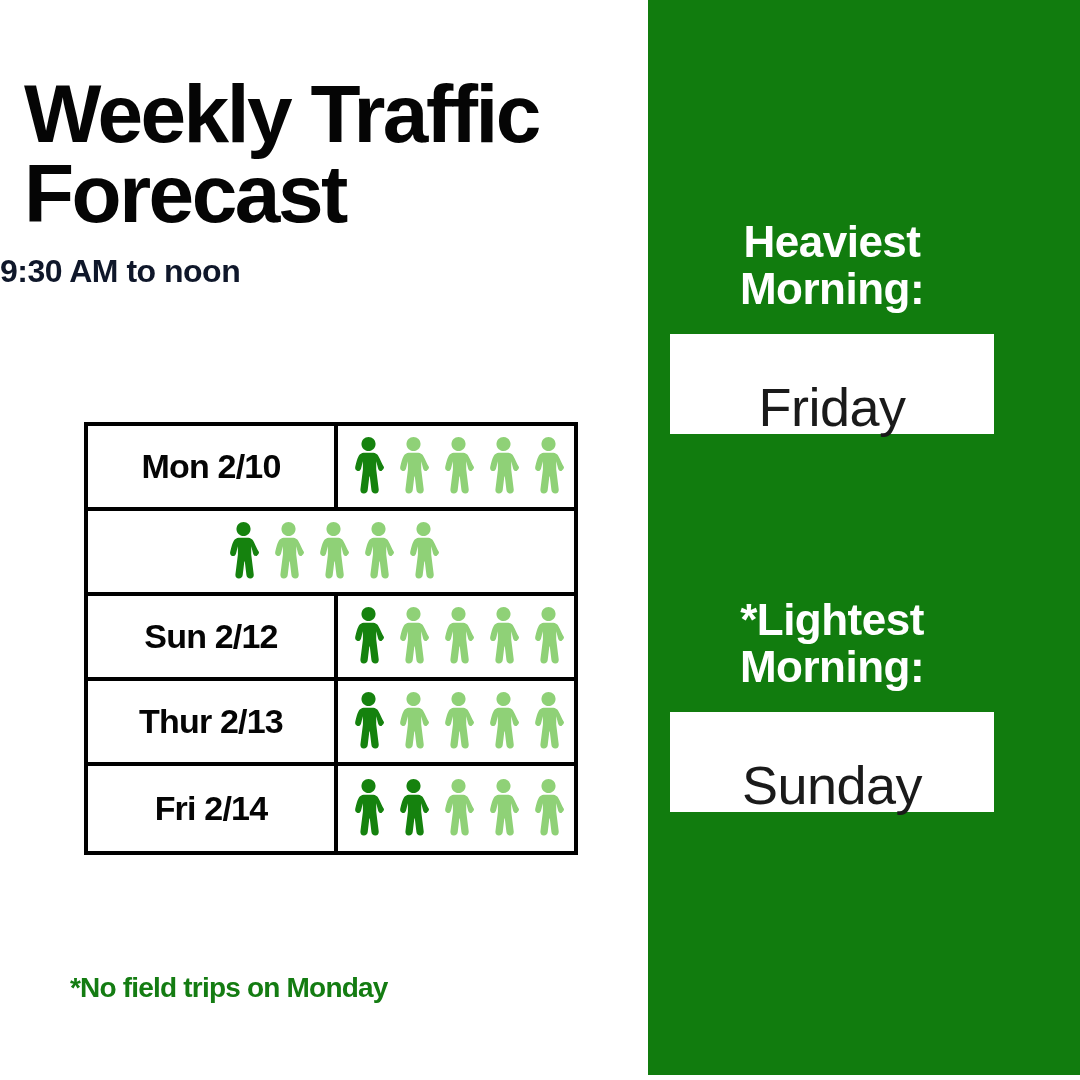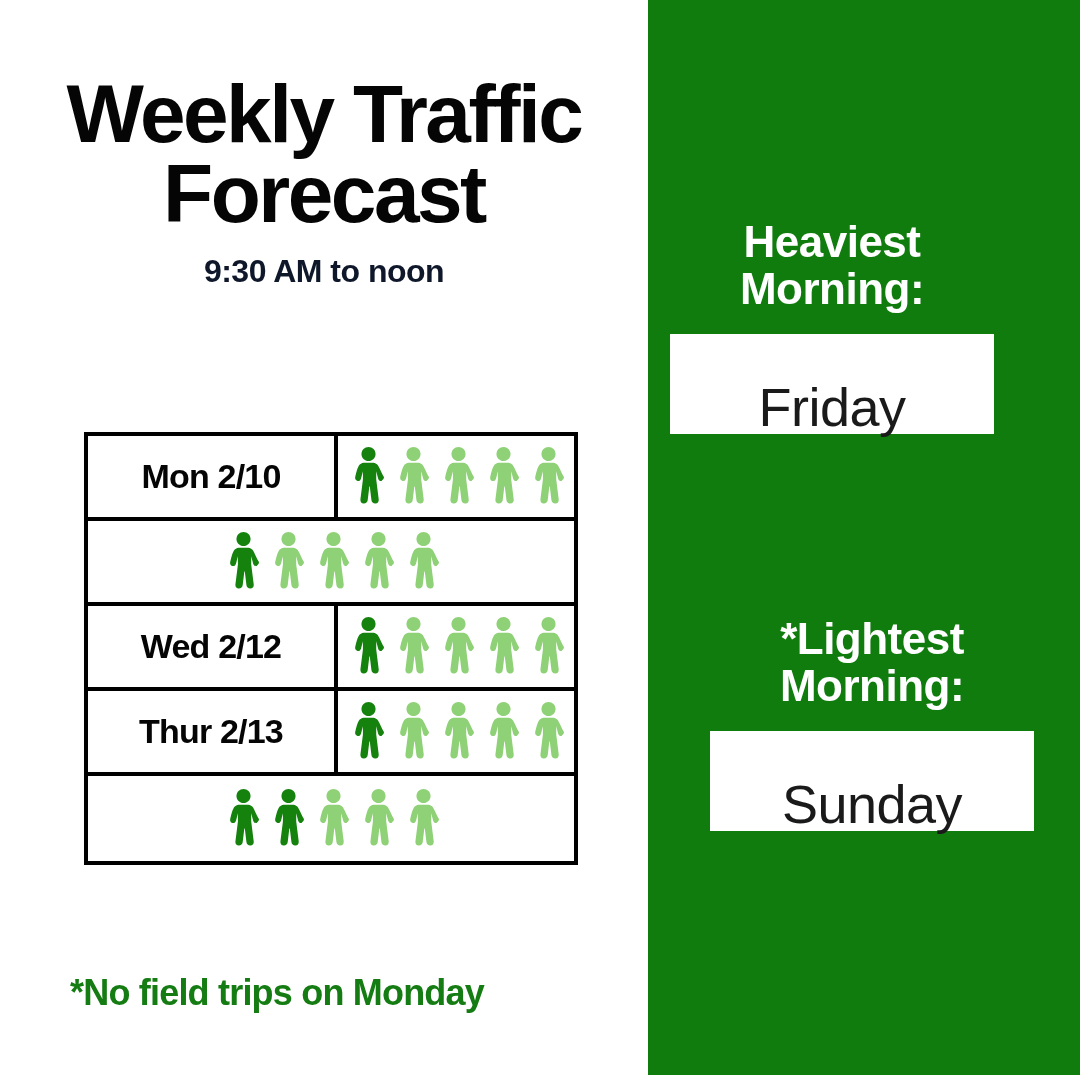--- a/index.html
+++ b/index.html
@@ -33,21 +33,21 @@
     background: #117C0E;
   }
 
   .panel-block {
     position: absolute;
     left: 0;
     width: 368px;
     text-align: center;
   }
   .panel-block.first { top: 218px; }
-  .panel-block.second { top: 615px; padding-left: 40px; }
+  .panel-block.second { top: 596px; }
 
   .panel-heading {
     color: #ffffff;
     font-weight: bold;
     font-size: 44px;
     line-height: 1.07;
     letter-spacing: -0.5px;
     margin: 0 auto;
     width: 330px;
   }
@@ -69,21 +69,20 @@
     letter-spacing: -0.5px;
     white-space: nowrap;
   }
 
   
   .title-wrap {
     position: absolute;
     left: 0;
     top: 74px;
     width: 648px;
-    text-align: center;
   }
   .main-title {
     margin: 0 auto;
     width: 600px;
     color: #050505;
     font-weight: bold;
     font-size: 82px;
     line-height: 0.98;
     letter-spacing: -2.5px;
   }
@@ -92,21 +91,21 @@
     color: #0f172a;
     font-weight: bold;
     font-size: 32px;
     letter-spacing: -0.5px;
   }
 
   
   .forecast-table {
     position: absolute;
     left: 84px;
-    top: 432px;
+    top: 422px;
     width: 494px;
     height: 433px;
     border: 4px solid #000000;
     box-sizing: border-box;
     background: #ffffff;
     text-align: center;
   }
   .t-row {
     display: flex;
     height: 85px;
@@ -143,21 +142,21 @@
     flex: 0 0 auto;
   }
 
   
   .footnote {
     position: absolute;
     left: 70px;
     top: 972px;
     color: #147C12;
     font-weight: bold;
-    font-size: 36px;
+    font-size: 28px;
     letter-spacing: -0.8px;
   }
 </style>
 </head>
 <body>
 
 <div id="canvas">
 
   <div class="title-wrap">
     <div class="main-title">
@@ -214,21 +213,21 @@
             <path fill="#8FD177" d="M53.3 33.6C50.4 31 46.7 30.3 43 30.3h-13c-3.7 0-7.4 0.7-10.3 3.3C16.6 36.5 14 45 11 57.7c-0.8 3.5 1.2 6.7 4.3 7.4 3.1 0.7 6.1-1.4 6.9-4.9l3.6-13.5 0 15.6-4.8 38.1c-0.5 4.2 2.3 7.8 6.3 8.1 3.9 0.3 7.2-2.7 7.7-6.8l3.1-25.9h0.9l3.1 25.9c0.5 4.1 3.8 7.1 7.7 6.8 4-0.3 6.8-3.9 6.3-8.1l-4.8-38.1 0-15.6 3.6 13.5c0.8 3.5 3.8 5.6 6.9 4.93.1-0.7 5.1-3.9 4.3-7.4C59 45 56.4 36.5 53.3 33.6z"></path>
           </svg>
           <svg class="person" viewBox="0 0 73 115" aria-hidden="true">
             <path fill="#8FD177" d="M36.5 0C29 0 23 6.1 23 13.5S29 27 36.5 27 50 20.9 50 13.5 44 0 36.5 0z"></path>
             <path fill="#8FD177" d="M53.3 33.6C50.4 31 46.7 30.3 43 30.3h-13c-3.7 0-7.4 0.7-10.3 3.3C16.6 36.5 14 45 11 57.7c-0.8 3.5 1.2 6.7 4.3 7.4 3.1 0.7 6.1-1.4 6.9-4.9l3.6-13.5 0 15.6-4.8 38.1c-0.5 4.2 2.3 7.8 6.3 8.1 3.9 0.3 7.2-2.7 7.7-6.8l3.1-25.9h0.9l3.1 25.9c0.5 4.1 3.8 7.1 7.7 6.8 4-0.3 6.8-3.9 6.3-8.1l-4.8-38.1 0-15.6 3.6 13.5c0.8 3.5 3.8 5.6 6.9 4.93.1-0.7 5.1-3.9 4.3-7.4C59 45 56.4 36.5 53.3 33.6z"></path>
           </svg>
         </div>
       </div>
       <div class="t-row">
         <div class="t-day">
-          <span>Wed 2/12</span>
+          <span>Sun 2/12</span>
         </div>
         <div class="t-icons">
           <svg class="person" viewBox="0 0 73 115" aria-hidden="true">
             <path fill="#15820E" d="M36.5 0C29 0 23 6.1 23 13.5S29 27 36.5 27 50 20.9 50 13.5 44 0 36.5 0z"></path>
             <path fill="#15820E" d="M53.3 33.6C50.4 31 46.7 30.3 43 30.3h-13c-3.7 0-7.4 0.7-10.3 3.3C16.6 36.5 14 45 11 57.7c-0.8 3.5 1.2 6.7 4.3 7.4 3.1 0.7 6.1-1.4 6.9-4.9l3.6-13.5 0 15.6-4.8 38.1c-0.5 4.2 2.3 7.8 6.3 8.1 3.9 0.3 7.2-2.7 7.7-6.8l3.1-25.9h0.9l3.1 25.9c0.5 4.1 3.8 7.1 7.7 6.8 4-0.3 6.8-3.9 6.3-8.1l-4.8-38.1 0-15.6 3.6 13.5c0.8 3.5 3.8 5.6 6.9 4.93.1-0.7 5.1-3.9 4.3-7.4C59 45 56.4 36.5 53.3 33.6z"></path>
           </svg>
           <svg class="person" viewBox="0 0 73 115" aria-hidden="true">
             <path fill="#8FD177" d="M36.5 0C29 0 23 6.1 23 13.5S29 27 36.5 27 50 20.9 50 13.5 44 0 36.5 0z"></path>
             <path fill="#8FD177" d="M53.3 33.6C50.4 31 46.7 30.3 43 30.3h-13c-3.7 0-7.4 0.7-10.3 3.3C16.6 36.5 14 45 11 57.7c-0.8 3.5 1.2 6.7 4.3 7.4 3.1 0.7 6.1-1.4 6.9-4.9l3.6-13.5 0 15.6-4.8 38.1c-0.5 4.2 2.3 7.8 6.3 8.1 3.9 0.3 7.2-2.7 7.7-6.8l3.1-25.9h0.9l3.1 25.9c0.5 4.1 3.8 7.1 7.7 6.8 4-0.3 6.8-3.9 6.3-8.1l-4.8-38.1 0-15.6 3.6 13.5c0.8 3.5 3.8 5.6 6.9 4.93.1-0.7 5.1-3.9 4.3-7.4C59 45 56.4 36.5 53.3 33.6z"></path>
           </svg>
@@ -267,20 +266,23 @@
             <path fill="#8FD177" d="M36.5 0C29 0 23 6.1 23 13.5S29 27 36.5 27 50 20.9 50 13.5 44 0 36.5 0z"></path>
             <path fill="#8FD177" d="M53.3 33.6C50.4 31 46.7 30.3 43 30.3h-13c-3.7 0-7.4 0.7-10.3 3.3C16.6 36.5 14 45 11 57.7c-0.8 3.5 1.2 6.7 4.3 7.4 3.1 0.7 6.1-1.4 6.9-4.9l3.6-13.5 0 15.6-4.8 38.1c-0.5 4.2 2.3 7.8 6.3 8.1 3.9 0.3 7.2-2.7 7.7-6.8l3.1-25.9h0.9l3.1 25.9c0.5 4.1 3.8 7.1 7.7 6.8 4-0.3 6.8-3.9 6.3-8.1l-4.8-38.1 0-15.6 3.6 13.5c0.8 3.5 3.8 5.6 6.9 4.93.1-0.7 5.1-3.9 4.3-7.4C59 45 56.4 36.5 53.3 33.6z"></path>
           </svg>
           <svg class="person" viewBox="0 0 73 115" aria-hidden="true">
             <path fill="#8FD177" d="M36.5 0C29 0 23 6.1 23 13.5S29 27 36.5 27 50 20.9 50 13.5 44 0 36.5 0z"></path>
             <path fill="#8FD177" d="M53.3 33.6C50.4 31 46.7 30.3 43 30.3h-13c-3.7 0-7.4 0.7-10.3 3.3C16.6 36.5 14 45 11 57.7c-0.8 3.5 1.2 6.7 4.3 7.4 3.1 0.7 6.1-1.4 6.9-4.9l3.6-13.5 0 15.6-4.8 38.1c-0.5 4.2 2.3 7.8 6.3 8.1 3.9 0.3 7.2-2.7 7.7-6.8l3.1-25.9h0.9l3.1 25.9c0.5 4.1 3.8 7.1 7.7 6.8 4-0.3 6.8-3.9 6.3-8.1l-4.8-38.1 0-15.6 3.6 13.5c0.8 3.5 3.8 5.6 6.9 4.93.1-0.7 5.1-3.9 4.3-7.4C59 45 56.4 36.5 53.3 33.6z"></path>
           </svg>
         </div>
       </div>
       <div class="t-row">
+        <div class="t-day">
+          <span>Fri 2/14</span>
+        </div>
         <div class="t-icons">
           <svg class="person" viewBox="0 0 73 115" aria-hidden="true">
             <path fill="#15820E" d="M36.5 0C29 0 23 6.1 23 13.5S29 27 36.5 27 50 20.9 50 13.5 44 0 36.5 0z"></path>
             <path fill="#15820E" d="M53.3 33.6C50.4 31 46.7 30.3 43 30.3h-13c-3.7 0-7.4 0.7-10.3 3.3C16.6 36.5 14 45 11 57.7c-0.8 3.5 1.2 6.7 4.3 7.4 3.1 0.7 6.1-1.4 6.9-4.9l3.6-13.5 0 15.6-4.8 38.1c-0.5 4.2 2.3 7.8 6.3 8.1 3.9 0.3 7.2-2.7 7.7-6.8l3.1-25.9h0.9l3.1 25.9c0.5 4.1 3.8 7.1 7.7 6.8 4-0.3 6.8-3.9 6.3-8.1l-4.8-38.1 0-15.6 3.6 13.5c0.8 3.5 3.8 5.6 6.9 4.93.1-0.7 5.1-3.9 4.3-7.4C59 45 56.4 36.5 53.3 33.6z"></path>
           </svg>
           <svg class="person" viewBox="0 0 73 115" aria-hidden="true">
             <path fill="#15820E" d="M36.5 0C29 0 23 6.1 23 13.5S29 27 36.5 27 50 20.9 50 13.5 44 0 36.5 0z"></path>
             <path fill="#15820E" d="M53.3 33.6C50.4 31 46.7 30.3 43 30.3h-13c-3.7 0-7.4 0.7-10.3 3.3C16.6 36.5 14 45 11 57.7c-0.8 3.5 1.2 6.7 4.3 7.4 3.1 0.7 6.1-1.4 6.9-4.9l3.6-13.5 0 15.6-4.8 38.1c-0.5 4.2 2.3 7.8 6.3 8.1 3.9 0.3 7.2-2.7 7.7-6.8l3.1-25.9h0.9l3.1 25.9c0.5 4.1 3.8 7.1 7.7 6.8 4-0.3 6.8-3.9 6.3-8.1l-4.8-38.1 0-15.6 3.6 13.5c0.8 3.5 3.8 5.6 6.9 4.93.1-0.7 5.1-3.9 4.3-7.4C59 45 56.4 36.5 53.3 33.6z"></path>
           </svg>
           <svg class="person" viewBox="0 0 73 115" aria-hidden="true">

